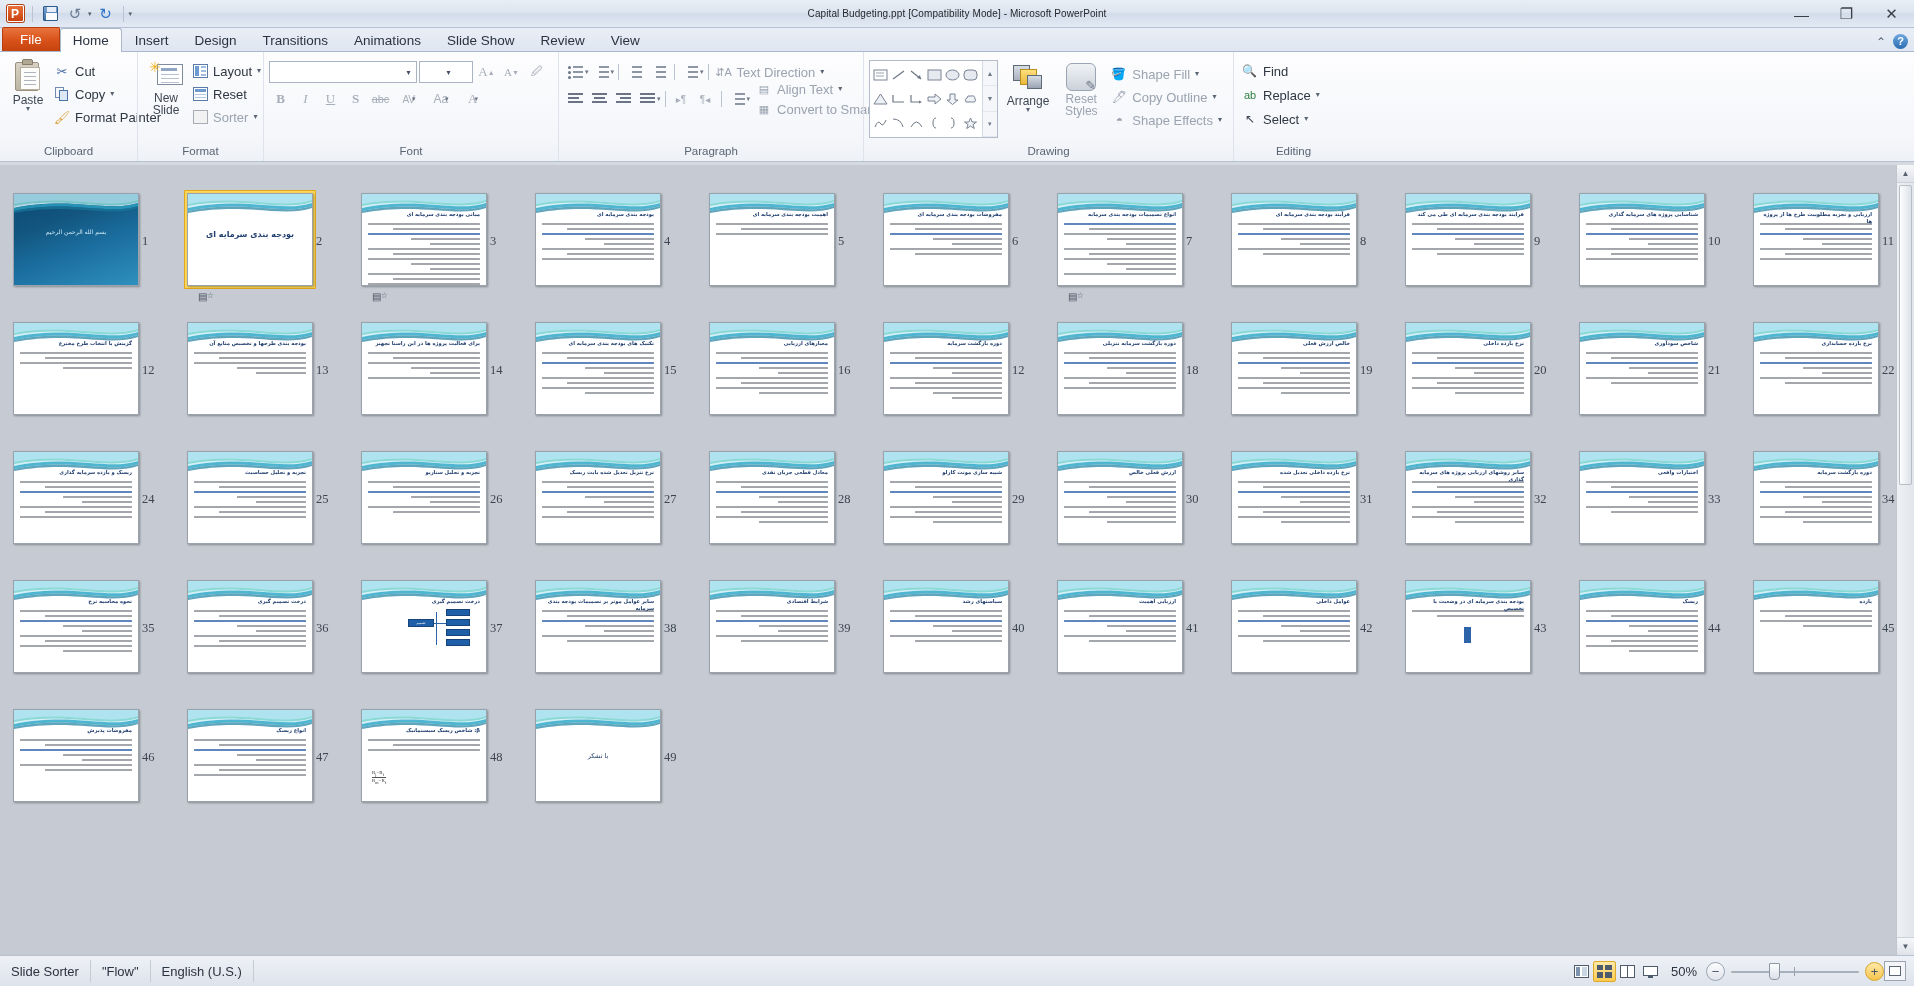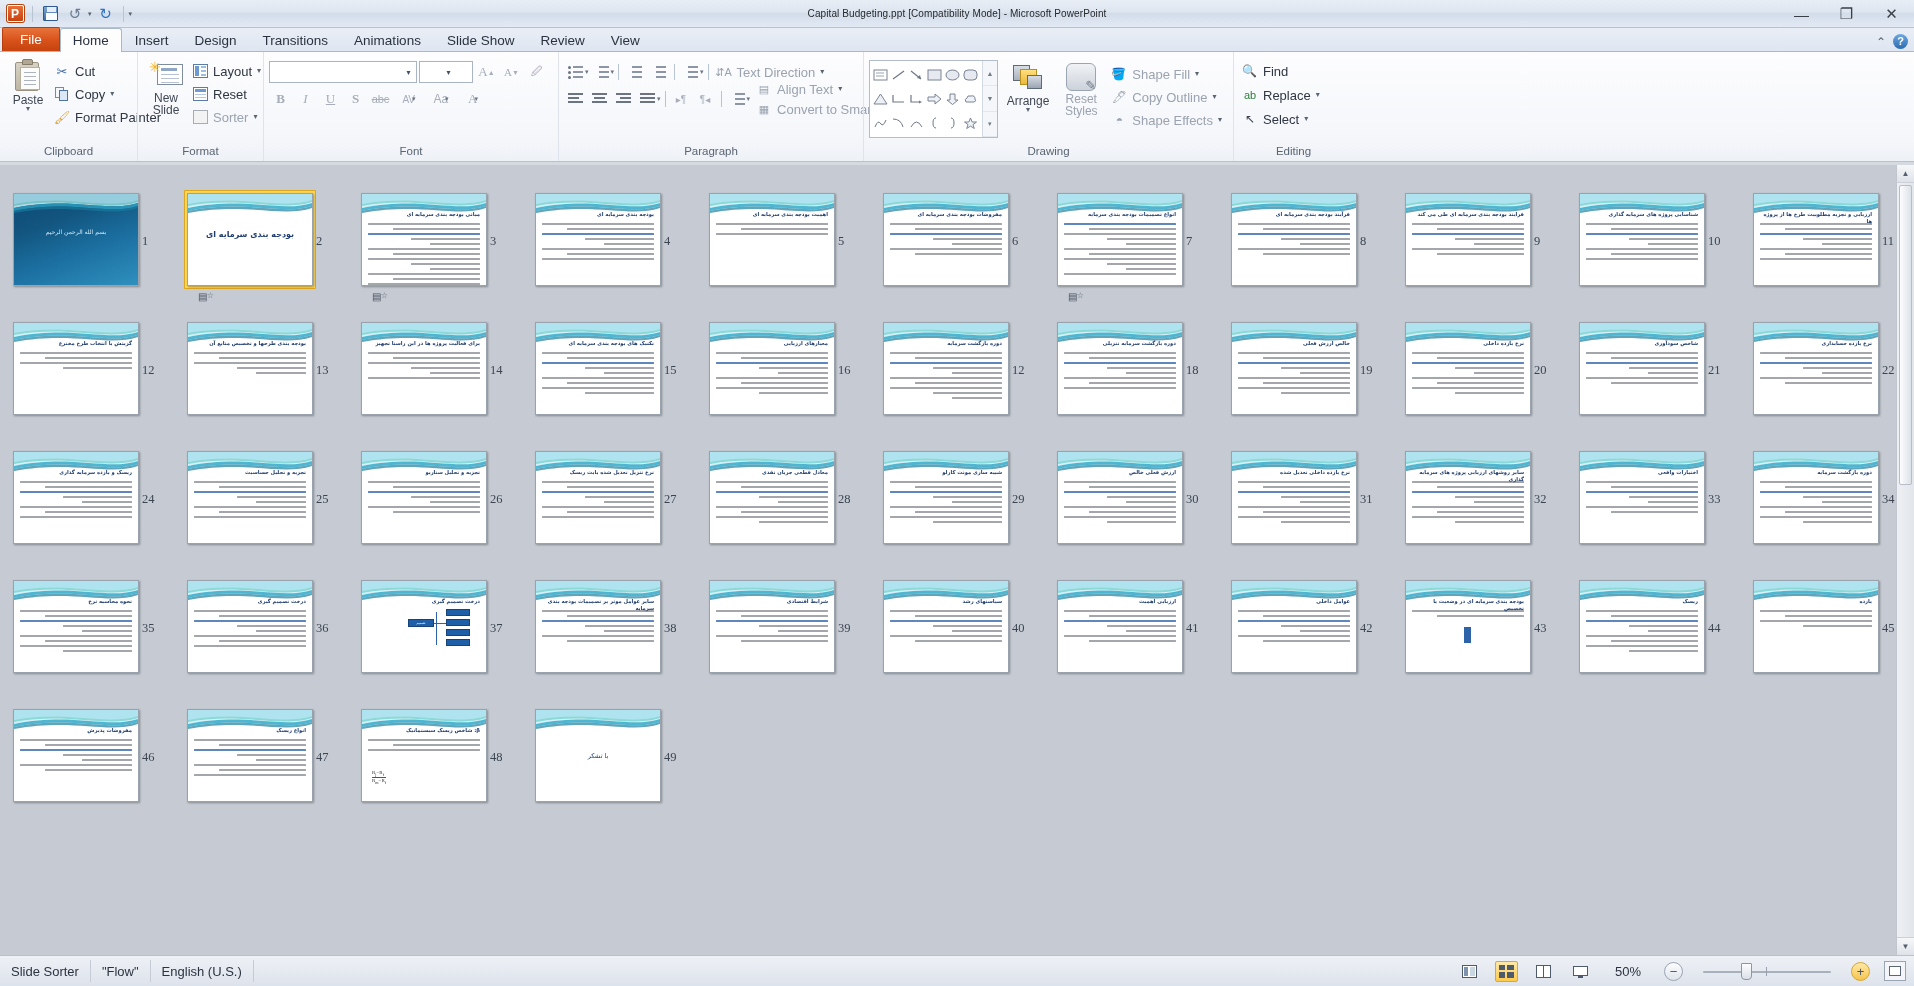--- a/index.html
+++ b/index.html
@@ -360,21 +360,21 @@
   .statusbar {
     position: absolute; left: 0; right: 0; bottom: 0; height: 31px;
     background: linear-gradient(to bottom,#eef1f6,#dde3ec);
     border-top: 1px solid #b7c1cf;
     display: flex; align-items: center; font-size: 13px; color: #2b3340;
   }
   .sb-item {
     padding: 0 11px; height: 22px; display: flex; align-items: center; cursor: default;
     border-right: 1px solid #c6ccd6;
   }
-  .sb-right { margin-left: auto; display: flex; align-items: center; gap: 14px; padding-right: 8px; justify-content: space-between; }
+  .sb-right { margin-left: auto; display: flex; align-items: center; gap: 0; padding-right: 8px; justify-content: space-between; }
   .view-btn {
     width: 23px; height: 21px; display: flex; align-items: center; justify-content: center; cursor: default;
     border-radius: 2px; border: 1px solid transparent;
   }
   .view-btn.active { background: linear-gradient(to bottom,#ffe9a8,#fdca4e); border-color: #dfa928; }
   .vb-ico { width: 15px; height: 13px; position: relative; }
   .vb-normal { border: 1px solid #4d5b6d; background: #fff; }
   .vb-normal:before { content:''; position:absolute; left:1px; top:1px; bottom:1px; width:4px; background:#7d93ae; }
   .vb-normal:after { content:''; position:absolute; left:7px; top:1px; right:1px; bottom:1px; background:#c9d6e4; }
   .vb-sorter { display: grid; grid-template-columns: 1fr 1fr; grid-template-rows: 1fr 1fr; gap: 2px; }

